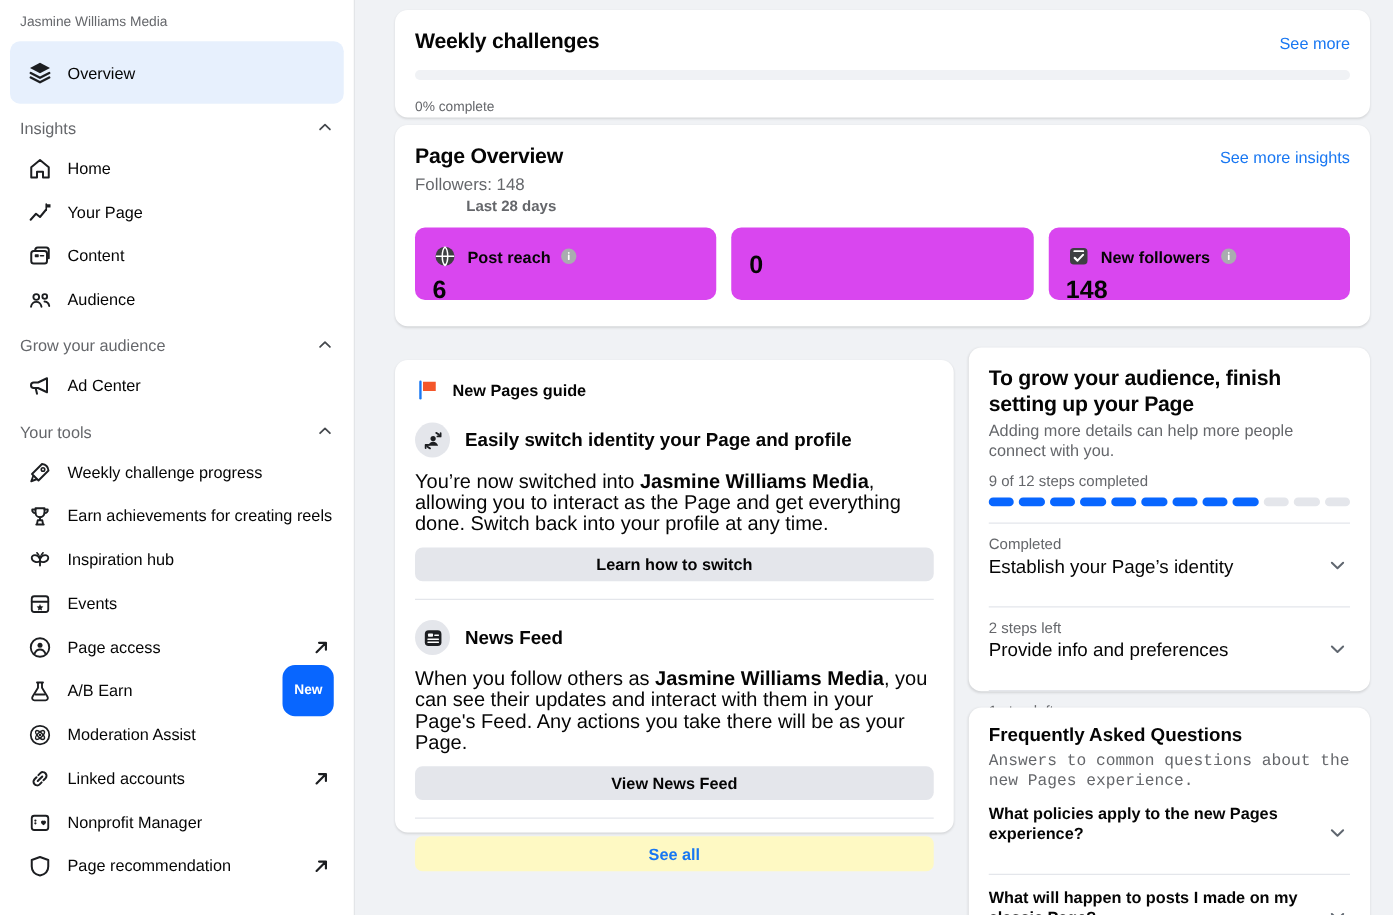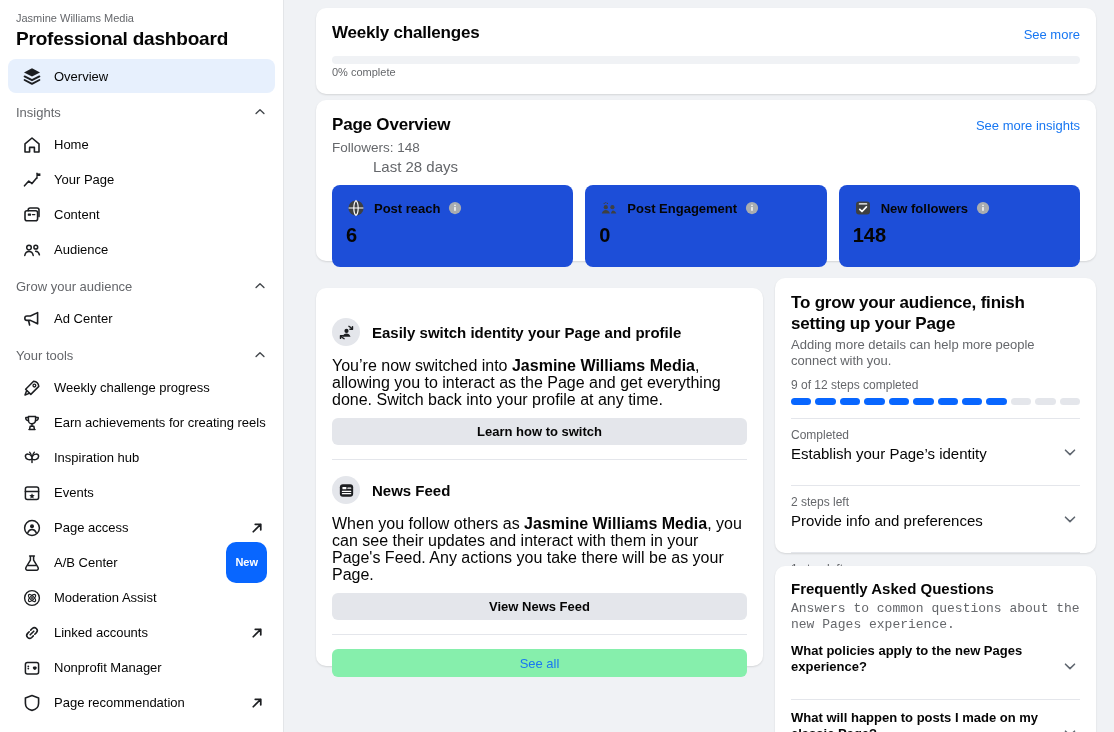--- a/index.html
+++ b/index.html
@@ -13,71 +13,71 @@
   .ic svg{width:100%;height:100%;display:block;}
 
   
   .sidebar{position:absolute;left:0;top:0;width:284px;height:732px;background:#fff;
     border-right:1px solid #E3E5E8;box-sizing:border-box;}
   .sb-head{padding:12px 16px 8px;}
   .sb-pagename{font-size:11px;color:#65676B;line-height:13px;}
   .sb-title{font-size:19px;font-weight:700;letter-spacing:-.2px;line-height:24px;margin-top:2px;color:#050505;}
   .nav-item{display:flex;align-items:center;gap:12px;height:35px;margin:0 8px;padding:0 8px 0 14px;
     border-radius:8px;font-size:13px;color:#050505;cursor:pointer;white-space:nowrap;}
-  .nav-item.selected{background:#E7F0FD;height:34px;margin-bottom:3px;}
+  .nav-item.selected{background:#E7F0FD;height:50px;margin-bottom:3px;}
   .nav-item .ic{width:20px;height:20px;color:#1C1E21;}
   .nav-section{display:flex;align-items:center;justify-content:space-between;height:30px;
     margin:4px 16px 0 16px;font-size:13px;color:#65676B;cursor:pointer;}
   .nav-section .ic{width:14px;height:14px;color:#44484D;}
   .new-badge{margin-left:auto;background:#0866FF;color:#fff;font-size:11px;font-weight:700;
     padding:14px 9px;border-radius:10px;line-height:13px;}
   .ext{margin-left:auto;width:14px;height:14px;color:#65676B;}
 
   
   .card{position:absolute;background:#fff;border-radius:10px;box-shadow:0 1px 2px rgba(0,0,0,.12);
     box-sizing:border-box;}
   .link{color:#1877F2;font-size:13px;cursor:pointer;}
   .card-title{font-size:17px;font-weight:700;line-height:21px;letter-spacing:-.2px;}
 
   
   .card-weekly{left:316px;top:8px;width:780px;height:86px;padding:14px 16px;}
   .card-weekly .link{position:absolute;top:19px;right:16px;}
   .track{margin-top:13px;height:8px;border-radius:4px;background:#F0F2F5;overflow:hidden;}
   .track .fill{height:100%;background:#0866FF;border-radius:4px;}
-  .pct-label{margin-top:2px;font-size:11px;color:#65676B;}
+  .pct-label{margin-top:16px;font-size:11px;color:#65676B;}
 
   
   .card-overview{left:316px;top:100px;width:780px;height:161px;padding:14px 16px;}
   .card-overview .link{position:absolute;top:18px;right:16px;}
   .followers{margin-top:5px;font-size:13.5px;color:#65676B;}
-  .period{margin-top:3px;font-size:15px;font-weight:400;color:#65676B;padding-left:41px;}
+  .period{margin-top:3px;font-size:12px;font-weight:700;color:#65676B;padding-left:41px;}
   .tiles{display:flex;gap:12px;margin-top:10px;}
-  .tile{flex:1;height:82px;background:#1d4ed8;border-radius:8px;padding:13px 14px;box-sizing:border-box;}
+  .tile{flex:1;height:58px;background:#d946ef;border-radius:8px;padding:13px 14px;box-sizing:border-box;}
   .tile-head{display:flex;align-items:center;gap:8px;}
   .tile-head .stat-ic{width:20px;height:20px;color:#3E4042;}
   .tile-label{font-size:13px;font-weight:600;}
   .info{width:14px;height:14px;cursor:pointer;}
   .tile-value{font-size:20px;font-weight:700;margin-top:6px;}
 
   
   .card-guide{left:316px;top:288px;width:447px;height:378px;padding:14px 16px;}
   .guide-head{display:flex;align-items:center;gap:10px;}
   .guide-head .ic{width:20px;height:20px;}
   .guide-head-label{font-size:13px;font-weight:700;}
   .gsec-head{display:flex;align-items:center;gap:12px;margin-top:16px;}
   .gcircle{width:28px;height:28px;border-radius:50%;background:#E4E6EB;display:flex;
     align-items:center;justify-content:center;color:#1C1E21;}
   .gcircle .ic{width:19px;height:19px;}
   .gsec-title{font-size:15px;font-weight:700;}
   .gpara{margin-top:11px;font-size:16px;line-height:17px;color:#050505;}
   .gbtn{margin-top:10px;height:27px;border-radius:6px;background:#E4E6EB;display:flex;
     align-items:center;justify-content:center;font-size:13px;font-weight:700;cursor:pointer;}
   .gdiv{border-top:1px solid #E4E6EB;margin-top:14px;}
-  .see-all{margin-top:14px;height:28px;border-radius:6px;background:#86efac;color:#1877F2;
-    display:flex;align-items:center;justify-content:center;font-size:13px;font-weight:400;cursor:pointer;}
+  .see-all{margin-top:14px;height:28px;border-radius:6px;background:#fef9c3;color:#1877F2;
+    display:flex;align-items:center;justify-content:center;font-size:13px;font-weight:700;cursor:pointer;}
 
   
   .card-setup{left:775px;top:278px;width:321px;height:275px;padding:14px 16px;}
   .setup-sub{margin-top:3px;font-size:13px;line-height:16px;color:#65676B;}
   .steps-label{margin-top:9px;font-size:12px;color:#65676B;}
   .pills{display:flex;gap:4px;margin-top:6px;}
   .pill{flex:1;height:7px;border-radius:4px;background:#E4E6EB;}
   .pill.on{background:#0866FF;}
   .setup-div{border-top:1px solid #E4E6EB;margin-top:13px;}
   .acc-row{position:relative;padding:9px 24px 22px 0;border-bottom:1px solid #E4E6EB;cursor:pointer;}
@@ -92,21 +92,20 @@
   .faq-q{position:relative;padding:10px 26px 24px 0;border-bottom:1px solid #E4E6EB;cursor:pointer;}
   .faq-q:last-child{border-bottom:none;}
   .faq-q-text{font-size:13px;font-weight:600;line-height:16px;color:#050505;}
 </style>
 </head>
 <body>
 
 <div class="sidebar">
   <div class="sb-head">
     <div class="sb-pagename">Jasmine Williams Media</div>
-    <div class="sb-title">Professional dashboard</div>
   </div>
 
   <div class="nav-item selected">
     <span class="ic">
         <svg viewBox="0 0 20 20">
           <path d="M10 2.2 18 6.4 10 10.6 2 6.4Z" fill="currentColor"></path>
           <path d="M2.6 10.4 10 14.2 17.4 10.4" fill="none" stroke="currentColor" stroke-linecap="round" stroke-linejoin="round" stroke-width="1.9"></path>
           <path d="M2.6 14 10 17.8 17.4 14" fill="none" stroke="currentColor" stroke-linecap="round" stroke-linejoin="round" stroke-width="1.9"></path>
         </svg>
       </span>
@@ -247,21 +246,21 @@
         </svg>
       </span>
   </div>
   <div class="nav-item">
     <span class="ic">
         <svg viewBox="0 0 20 20">
           <path d="M7.6 3h4.8M8.4 3v4.2l-4.4 7.2a1.9 1.9 0 0 0 1.6 2.9h8.8a1.9 1.9 0 0 0 1.6-2.9l-4.4-7.2V3" fill="none" stroke="currentColor" stroke-linecap="round" stroke-linejoin="round" stroke-width="1.5"></path>
           <path d="M6.4 12.6h7.2" fill="none" stroke="currentColor" stroke-linecap="round" stroke-linejoin="round" stroke-width="1.5"></path>
         </svg>
       </span>
-    <span>A/B Center</span>
+    <span>A/B Earn</span>
     <span class="new-badge">New</span>
   </div>
   <div class="nav-item">
     <span class="ic">
         <svg viewBox="0 0 20 20">
           <circle cx="10" cy="10" r="7.4" fill="none" stroke="currentColor" stroke-linecap="round" stroke-linejoin="round" stroke-width="1.4"></circle>
           <ellipse cx="10" cy="10" rx="4.6" ry="1.9" transform="rotate(45 10 10)" fill="none" stroke="currentColor" stroke-linecap="round" stroke-linejoin="round" stroke-width="1.2"></ellipse>
           <ellipse cx="10" cy="10" rx="4.6" ry="1.9" transform="rotate(-45 10 10)" fill="none" stroke="currentColor" stroke-linecap="round" stroke-linejoin="round" stroke-width="1.2"></ellipse>
           <circle cx="10" cy="10" r="1" fill="currentColor"></circle>
         </svg>
@@ -335,38 +334,20 @@
         <span class="ic info">
             <svg viewBox="0 0 16 16">
               <circle cx="8" cy="8" r="7" fill="#A9ACB0"></circle>
               <path d="M8 7.3v3.4M8 4.9v.1" stroke="#fff" stroke-width="1.6" stroke-linecap="round"></path>
             </svg>
           </span>
       </div>
       <div class="tile-value">6</div>
     </div>
     <div class="tile">
-      <div class="tile-head">
-        <span class="ic stat-ic">
-            <svg viewBox="0 0 20 20" fill="currentColor">
-              <circle cx="6.8" cy="9.2" r="2.1"></circle>
-              <path d="M2.8 15.6c.4-2.2 2-3.6 4-3.6s3.6 1.4 4 3.6Z"></path>
-              <circle cx="13.4" cy="9.2" r="2.1"></circle>
-              <path d="M11.8 15.6c.3-1.5 1-2.7 2-3.2 1.7.1 3.1 1.4 3.5 3.2Z"></path>
-              <path d="M5.2 5.4h.01M6.8 4.6h.01M8.4 5.4h.01" stroke="currentColor" stroke-width="1.3" stroke-linecap="round"></path>
-            </svg>
-          </span>
-        <span class="tile-label">Post Engagement</span>
-        <span class="ic info">
-            <svg viewBox="0 0 16 16">
-              <circle cx="8" cy="8" r="7" fill="#A9ACB0"></circle>
-              <path d="M8 7.3v3.4M8 4.9v.1" stroke="#fff" stroke-width="1.6" stroke-linecap="round"></path>
-            </svg>
-          </span>
-      </div>
       <div class="tile-value">0</div>
     </div>
     <div class="tile">
       <div class="tile-head">
         <span class="ic stat-ic">
             <svg viewBox="0 0 20 20">
               <rect x="3" y="3.4" width="14" height="13.2" rx="3" fill="currentColor"></rect>
               <path d="M6.4 5.9h7.2" stroke="#fff" stroke-width="1.4" stroke-linecap="round"></path>
               <path d="M6.8 11.3l2.2 2.2 4.4-4.6" fill="none" stroke="#fff" stroke-width="1.7" stroke-linecap="round" stroke-linejoin="round"></path>
             </svg>
@@ -378,20 +359,29 @@
               <path d="M8 7.3v3.4M8 4.9v.1" stroke="#fff" stroke-width="1.6" stroke-linecap="round"></path>
             </svg>
           </span>
       </div>
       <div class="tile-value">148</div>
     </div>
   </div>
 </div>
 
 <div class="card card-guide">
+  <div class="guide-head">
+    <span class="ic">
+        <svg viewBox="0 0 20 20">
+          <rect x="3.4" y="2.4" width="1.9" height="15.2" rx=".95" fill="#1877F2"></rect>
+          <path d="M6.4 3.4h10.2v7.4H6.4Z" fill="#F4562A"></path>
+        </svg>
+      </span>
+    <span class="guide-head-label">New Pages guide</span>
+  </div>
 
   <div class="gsec-head">
     <span class="gcircle">
       <span class="ic">
           <svg viewBox="0 0 20 20">
             <circle cx="10" cy="8.3" r="2.2" fill="currentColor"></circle>
             <path d="M5.8 14.4c.8-2.2 2.4-3.4 4.2-3.4s3.4 1.2 4.2 3.4Z" fill="currentColor"></path>
             <path d="M15.9 6.4A6.8 6.8 0 0 0 12.6 3.5M4.1 13.6a6.8 6.8 0 0 0 3.3 2.9" fill="none" stroke="currentColor" stroke-linecap="round" stroke-linejoin="round" stroke-width="1.5"></path>
             <path d="M16.3 3.8v2.7h-2.7M3.7 16.2v-2.7h2.7" fill="none" stroke="currentColor" stroke-linecap="round" stroke-linejoin="round" stroke-width="1.5"></path>
           </svg>

